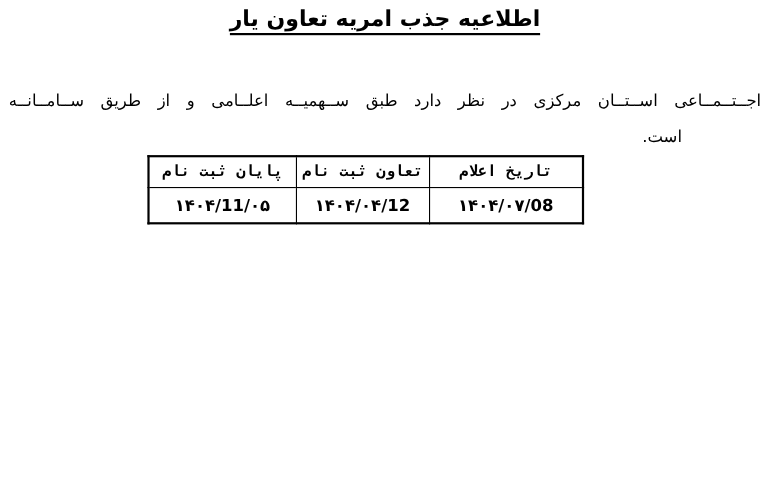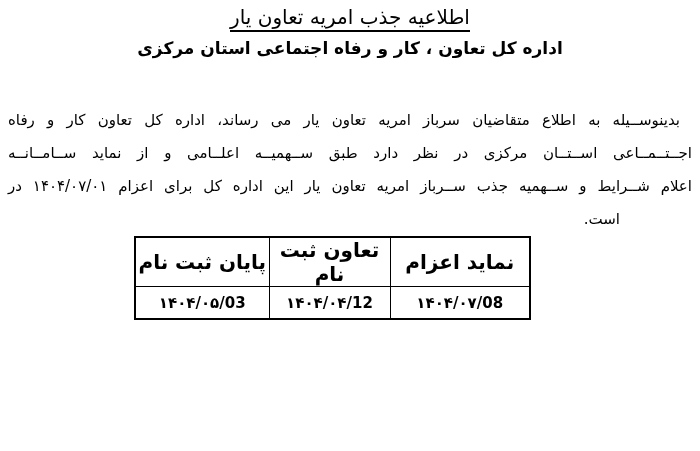--- a/index.html
+++ b/index.html
@@ -15,21 +15,21 @@
     color: #000000;
     font-family: "DejaVu Sans", sans-serif;
     direction: rtl;
     overflow: hidden;
     box-sizing: border-box;
   }
   .title {
     text-align: center;
     margin-top: 4px;
     font-size: 20px;
-    font-weight: normal;
+    font-weight: bold;
     line-height: 26px;
   }
   .title .underline {
     border-bottom: 2.5px solid #000000;
     padding-bottom: 1px;
   }
   .subtitle {
     text-align: center;
     margin-top: 7px;
     font-size: 17px;
@@ -68,64 +68,62 @@
   }
   .reg-table td, .reg-table th {
     border: 1px solid #000000;
     font-weight: bold;
     text-align: center;
     vertical-align: middle;
     padding: 0;
   }
   .reg-table th {
     height: 27px;
-    font-size: 20px;
+    font-size: 14px;
+    font-family: Liberation Mono, monospace;
   }
   .reg-table td {
     height: 31px;
     font-size: 15px;
     letter-spacing: 1px;
   }
   .col-dispatch { width: 140px; }
   .col-start { width: 121px; }
   .col-end { width: 134px; }
 </style>
 </head>
 <body>
 
 <div class="page">
 
   <div class="title">
     <span class="underline">اطلاعیه جذب امریه تعاون یار</span>
   </div>
 
-  <div class="subtitle">اداره کل تعاون ، کار و رفاه اجتماعی استان مرکزی</div>
 
   <div class="body-text">
-    <div class="body-line first">بدینوســیله به اطلاع متقاضیان سرباز امریه تعاون یار می رساند، اداره کل تعاون کار و رفاه</div>
-    <div class="body-line">اجــتــمــاعی اســتــان مرکزی در نظر دارد طبق ســهمیــه اعلــامی و از نماید ســامــانــه</div>
-    <div class="body-line">اعلام شــرایط و ســهمیه جذب ســرباز امریه تعاون یار این اداره کل برای اعزام ۱۴۰۴/۰۷/۰۱ در</div>
+    <div class="body-line">اجــتــمــاعی اســتــان مرکزی در نظر دارد طبق ســهمیــه اعلــامی و از طریق ســامــانــه</div>
     <div class="body-line last">است.</div>
   </div>
 
   <table class="reg-table">
     <colgroup>
       <col class="col-dispatch">
       <col class="col-start">
       <col class="col-end">
     </colgroup>
     <thead>
       <tr>
-        <th>نماید اعزام</th>
+        <th>تاریخ اعلام</th>
         <th>تعاون ثبت نام</th>
         <th>پایان ثبت نام</th>
       </tr>
     </thead>
     <tbody>
       <tr>
         <td>۱۴۰۴/۰۷/08</td>
         <td>۱۴۰۴/۰۴/12</td>
-        <td>۱۴۰۴/۰۵/03</td>
+        <td>۱۴۰۴/11/۰۵</td>
       </tr>
     </tbody>
   </table>
 
 </div>
 
 </body></html>

